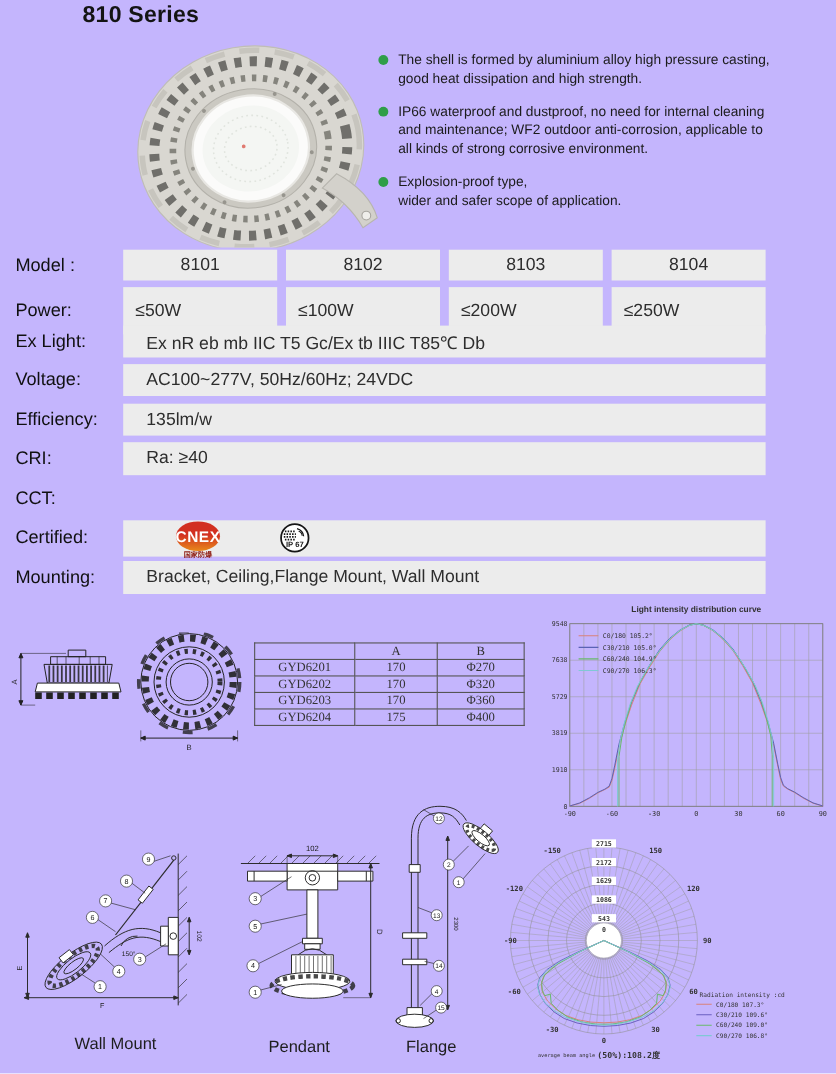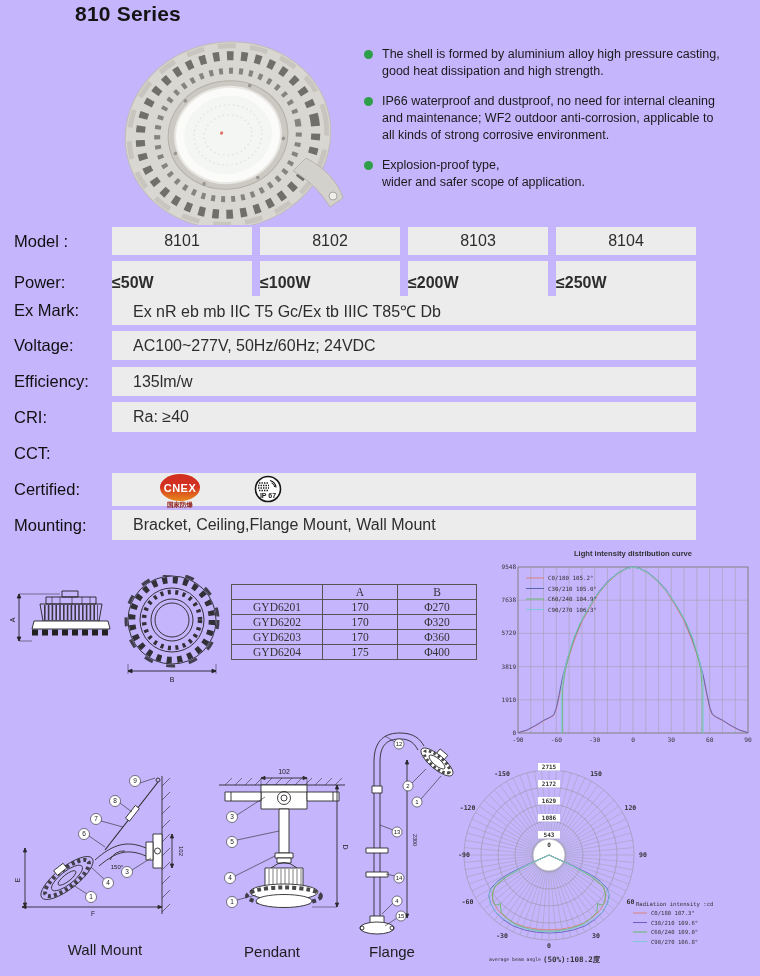--- a/index.html
+++ b/index.html
@@ -3,48 +3,48 @@
 <meta charset="utf-8">
 <style>
   html,body{margin:0;padding:0;background:#fff;}
   #page{position:relative;width:760px;height:976px;background:#c4b5fd;overflow:hidden;
         font-family:"Liberation Sans",sans-serif;color:#1c1c1c;}
   
   #page-title{position:absolute;left:75px;top:2px;font-size:21px;font-weight:600;color:#141414;letter-spacing:.2px;}
   
   #product-photo{position:absolute;left:110px;top:40px;}
   
-  #features{position:absolute;left:364px;top:46px;width:392px;}
+  #features{position:absolute;left:344px;top:46px;width:392px;}
   .feature{display:flex;gap:9px;margin-bottom:14px;}
   .bullet{flex:0 0 9px;width:9px;height:9px;border-radius:50%;background:#2f9e48;margin-top:4px;}
   .feature-text{font-size:12.5px;line-height:1.33;color:#1b1b1b;white-space:pre-line;}
   
   .spec-row{position:absolute;left:0;width:760px;}
   .spec-label{position:absolute;left:14px;top:0;height:100%;display:flex;align-items:center;
               font-size:16.5px;color:#101010;}
   .cell{position:absolute;top:0;height:100%;background:#ececec;display:flex;align-items:center;
         justify-content:center;font-size:16px;color:#2d2d2d;}
-  .cell.left{justify-content:flex-start;box-sizing:border-box;font-weight:bold;}
+  .cell.left{justify-content:flex-start;padding-left:11px;box-sizing:border-box;}
   .c0{left:112px;width:140px}.c1{left:260px;width:140px}.c2{left:408px;width:140px}.c3{left:556px;width:140px}
   .bar{position:absolute;left:112px;width:584px;top:0;height:100%;background:#ececec;display:flex;
        align-items:center;padding-left:21px;box-sizing:border-box;font-size:16px;color:#2d2d2d;}
   #row-model{top:227px;height:28px}
   #row-power{top:261px;height:43px}
   #row-exmark{top:296px;height:29px}
   #row-voltage{top:331px;height:29px}
   #row-efficiency{top:367px;height:29px}
   #row-cri{top:402px;height:30px}
   #row-cct{top:438px;height:30px}
   #row-certified{top:473px;height:33px}
   #row-mounting{top:510px;height:30px}
   
   #cnex-logo{position:absolute;left:160px;top:1px;width:40px;text-align:center;}
   #cnex-oval{width:40px;height:27px;border-radius:50%;background:linear-gradient(#d23020 45%,#e8891c);
              display:flex;align-items:center;justify-content:center;color:#fff;font-weight:bold;
-             font-size:11px;letter-spacing:.5px;}
+             font-size:14px;letter-spacing:.5px;}
   #cnex-sub{font-size:6.5px;color:#8d1a10;font-weight:bold;line-height:8px;}
   #ip67-logo{position:absolute;left:254px;top:2px;}
   
   #gyd-table{position:absolute;left:231px;top:584px;border-collapse:collapse;
              font-family:"Liberation Serif",serif;font-size:11.5px;color:#333;}
   #gyd-table td{border:1px solid #555;text-align:center;height:14px;padding:0 2px;}
   #gyd-table td:nth-child(1){width:86px}
   #gyd-table td:nth-child(2){width:70px}
   #gyd-table td:nth-child(3){width:74px}
   
@@ -115,21 +115,21 @@
     <span class="cell c3">8104</span>
   </div>
   <div class="spec-row" id="row-power">
     <span class="spec-label">Power:</span>
     <span class="cell left c0">≤50W</span>
     <span class="cell left c1">≤100W</span>
     <span class="cell left c2">≤200W</span>
     <span class="cell left c3">≤250W</span>
   </div>
   <div class="spec-row" id="row-exmark">
-    <span class="spec-label">Ex Mark:</span>
+    <span class="spec-label">Ex Light:</span>
     <span class="bar">Ex nR eb mb IIC T5 Gc/Ex tb IIIC T85℃ Db</span>
   </div>
   <div class="spec-row" id="row-voltage">
     <span class="spec-label">Voltage:</span>
     <span class="bar">AC100~277V,  50Hz/60Hz; 24VDC</span>
   </div>
   <div class="spec-row" id="row-efficiency">
     <span class="spec-label">Efficiency:</span>
     <span class="bar">135lm/w</span>
   </div>

